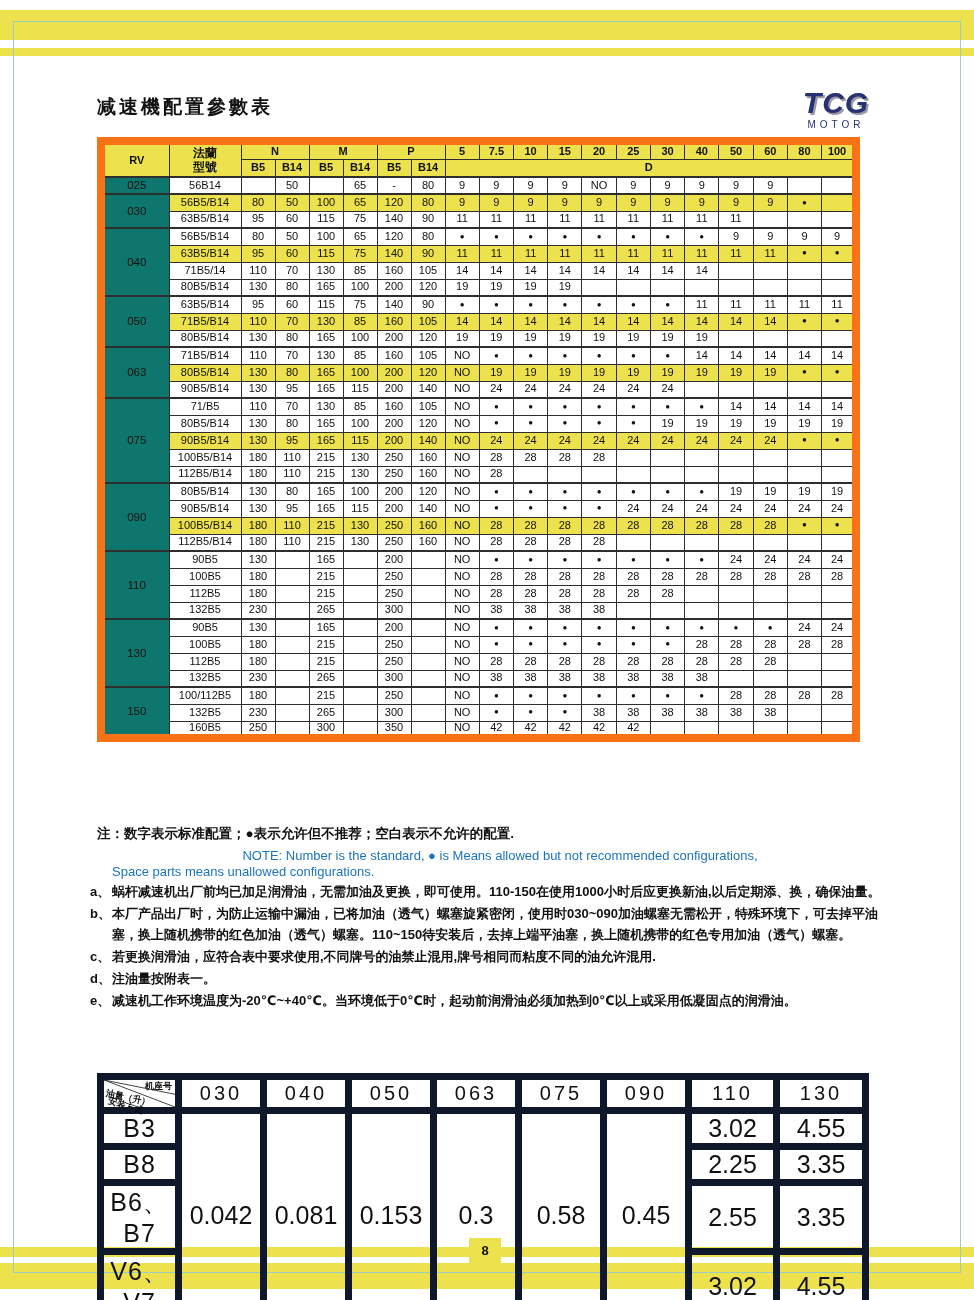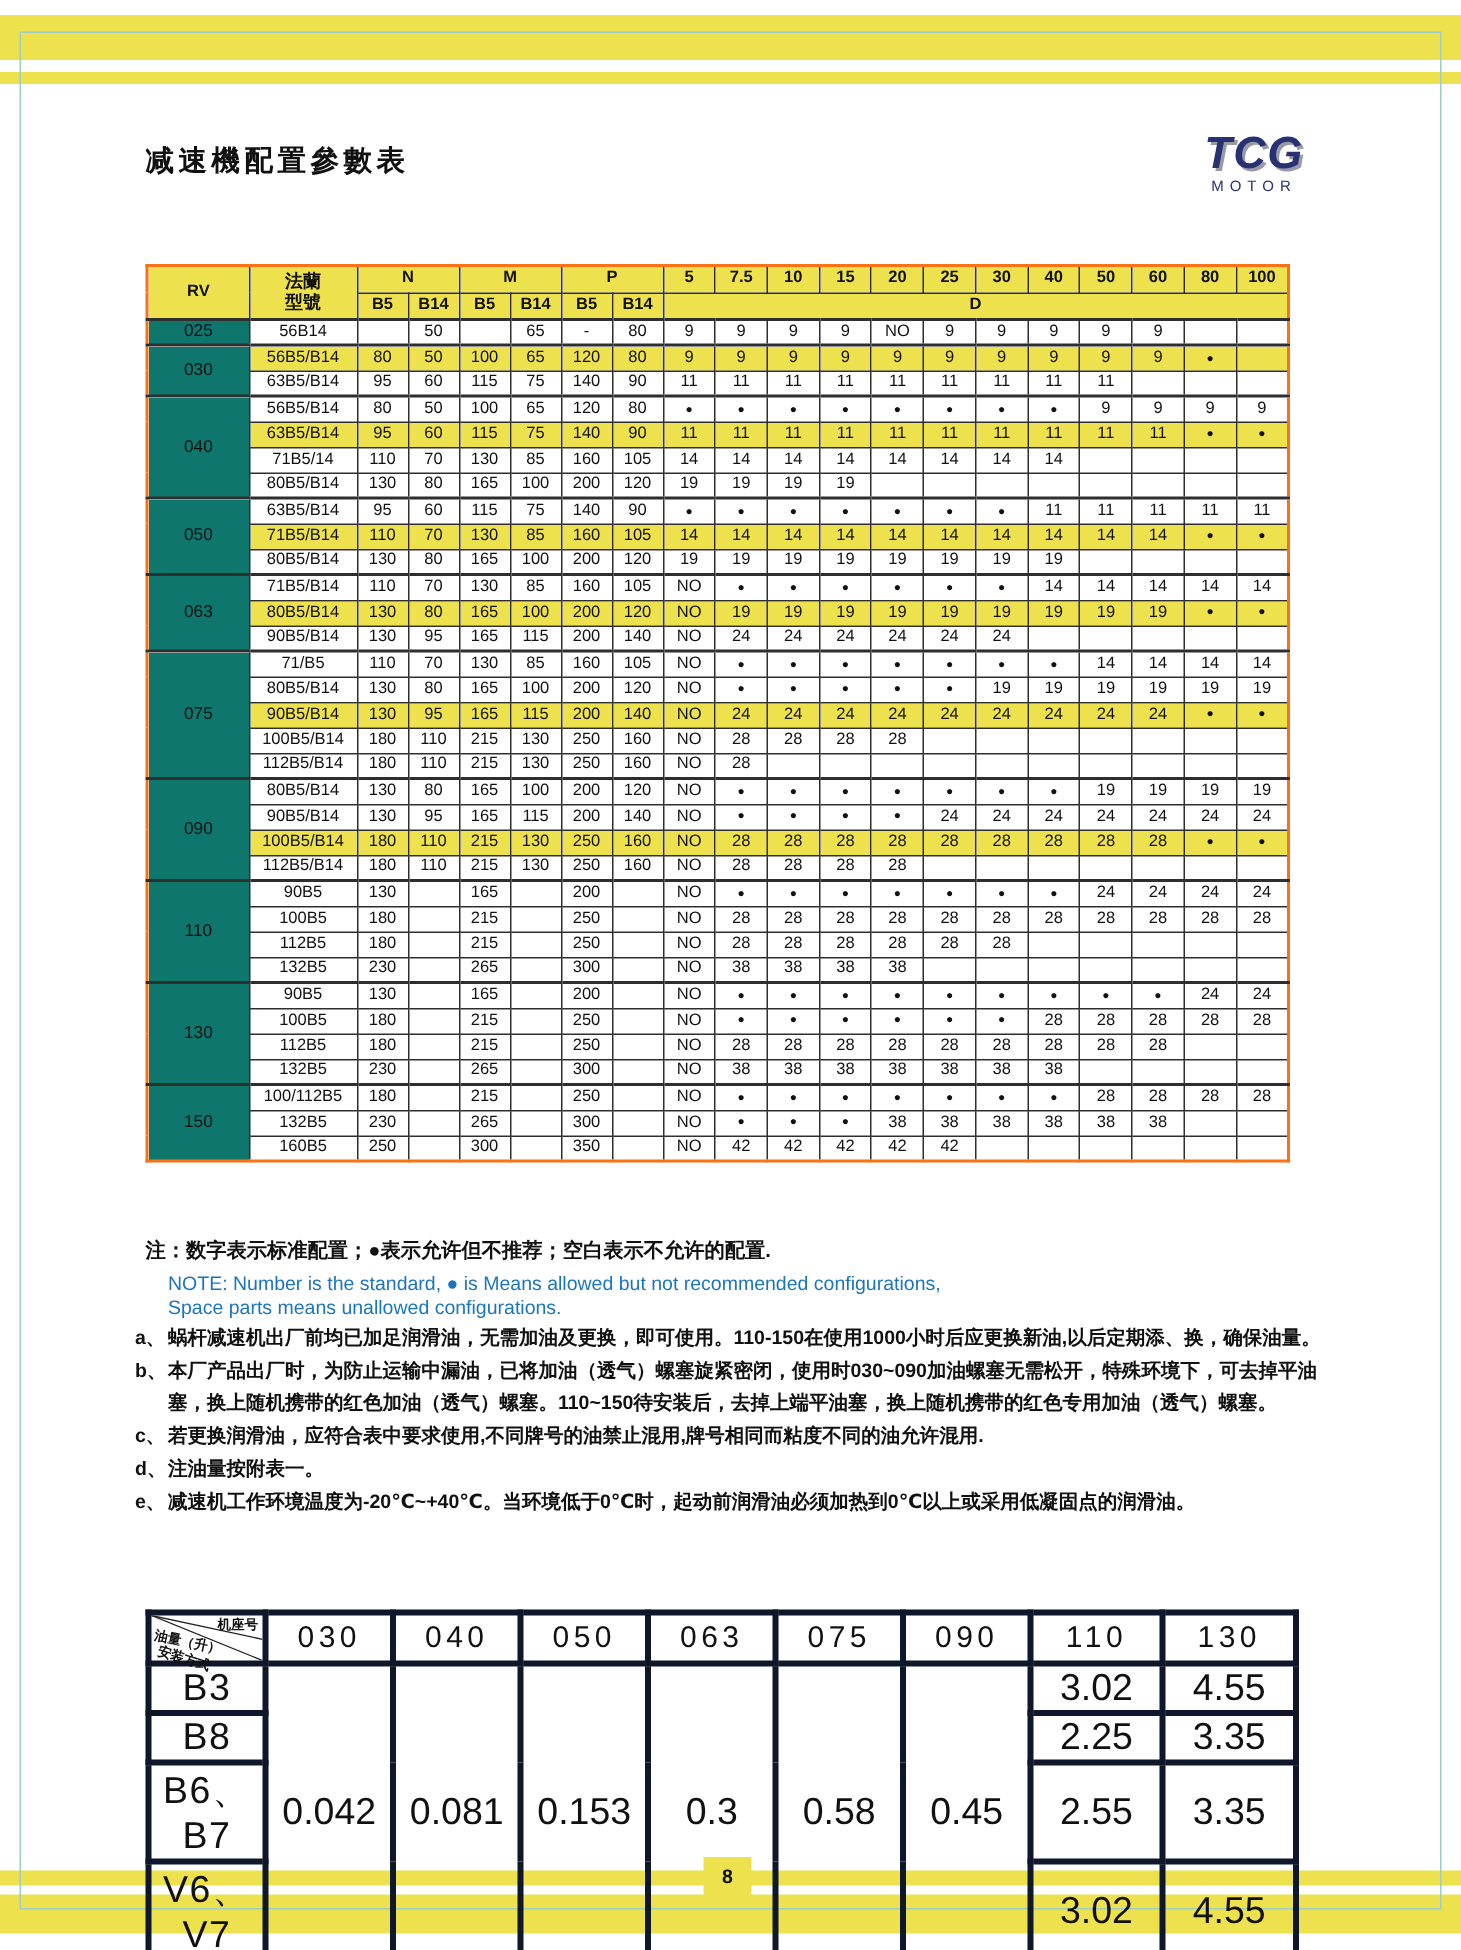--- a/index.html
+++ b/index.html
@@ -23,45 +23,45 @@
            letter-spacing:3px; color:#111; }
   .logo { position:absolute; left:796px; top:88px; width:80px; text-align:center; }
   .logo .tcg { font-size:30px; font-style:italic; font-weight:800; color:#283172;
                letter-spacing:1px; line-height:30px; text-shadow:2px 2px 0 #9a9aa6; }
   .logo .motor { font-size:10px; font-weight:normal; letter-spacing:4px; color:#283172;
                  margin-top:1px; }
 
   
   table { border-collapse:collapse; table-layout:fixed; }
   .cfg { position:absolute; left:97px; top:137px; width:763px;
-         border:2px solid #f97316;margin-top:39px; }
+         border:8px solid #f97316; }
   .cfg th, .cfg td { border:1px solid #2e2e2e; text-align:center; vertical-align:middle;
                      font-size:11px; height:17px; padding:0; line-height:1.05;
                      color:#111; overflow:hidden; white-space:nowrap; }
   .cfg th { background:#EDE24D; font-weight:600; height:18px; }
   .cfg .flange { font-size:12px; font-weight:bold; line-height:1.15; }
   .cfg td.rv { background:#0f766e; font-size:11.5px; }
   .cfg td.hl { background:#EDE24D; }
   .cfg td.dot { font-size:8px; }
   .cfg tr.gtop td { border-top-width:2px; }
 
   
   .notes { position:absolute; left:88px; top:797px; width:800px; color:#111;margin-top:28px; }
   .note-cn { font-weight:bold; font-size:13.5px; margin-left:9px; }
   .note-en { color:#1B75BC; font-size:13px; margin-left:24px; line-height:16px; }
-  .note-en.first { margin-top:5px; }
+  .note-en.first { margin-top:5px;text-align:center; }
   .lube-title { font-weight:bold; font-size:14px; margin-top:4px; }
   .item { position:relative; padding-left:24px; font-size:13px; font-weight:600;
           line-height:21px; margin-top:1px; }
   .item .lbl { position:absolute; left:2px; top:0; }
   .appendix { font-weight:bold; font-size:13.5px; margin-top:3px; }
 
   
   .oil { position:absolute; left:97px; top:1073px; width:765px; border:2px solid #222; }
-  .oil td { border:4px solid #0f172a; text-align:center; vertical-align:middle;
+  .oil td { border:7px solid #0f172a; text-align:center; vertical-align:middle;
             color:#111; padding:0; }
   .oil tr.head td { height:34px; font-size:20px; letter-spacing:3px; }
   .oil tr.data td { height:29px; font-size:25px; }
   .oil td.rowlbl { font-size:17px; letter-spacing:1px; }
   .oil td.merged { font-size:20px; }
   .corner { position:relative; padding:0; }
   .corner svg { position:absolute; left:0; top:0; width:100%; height:100%; }
   .corner span { position:absolute; font-size:9px; letter-spacing:0; line-height:1;
                  font-weight:600; }
   .corner .c-top { right:3px; top:2px; }

